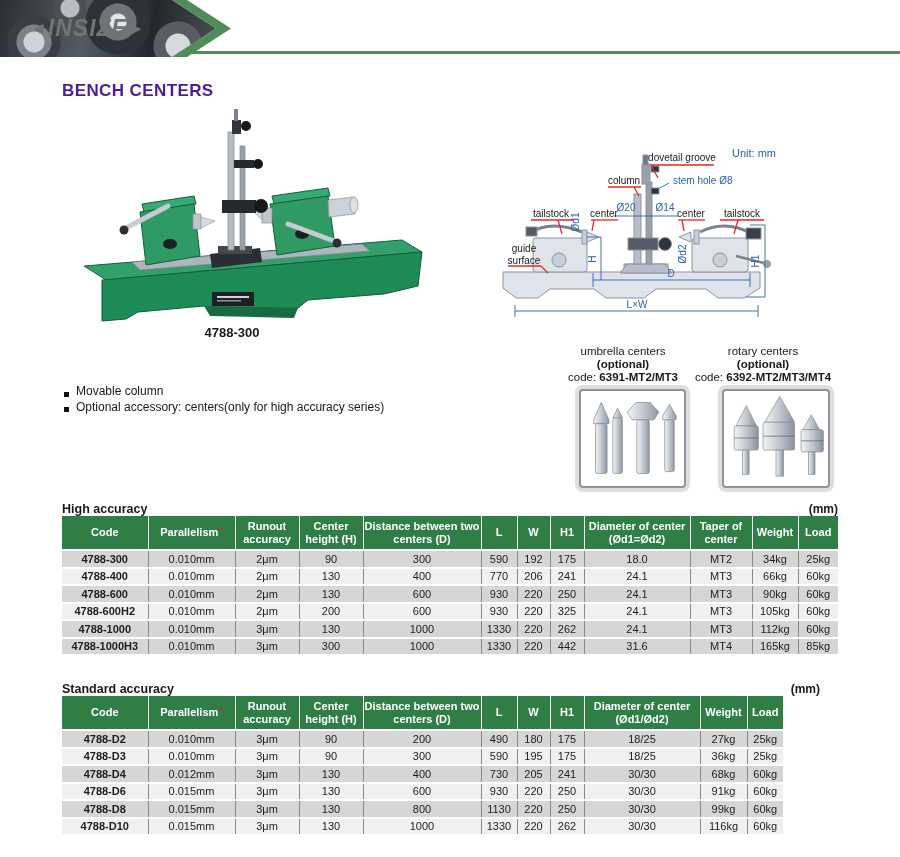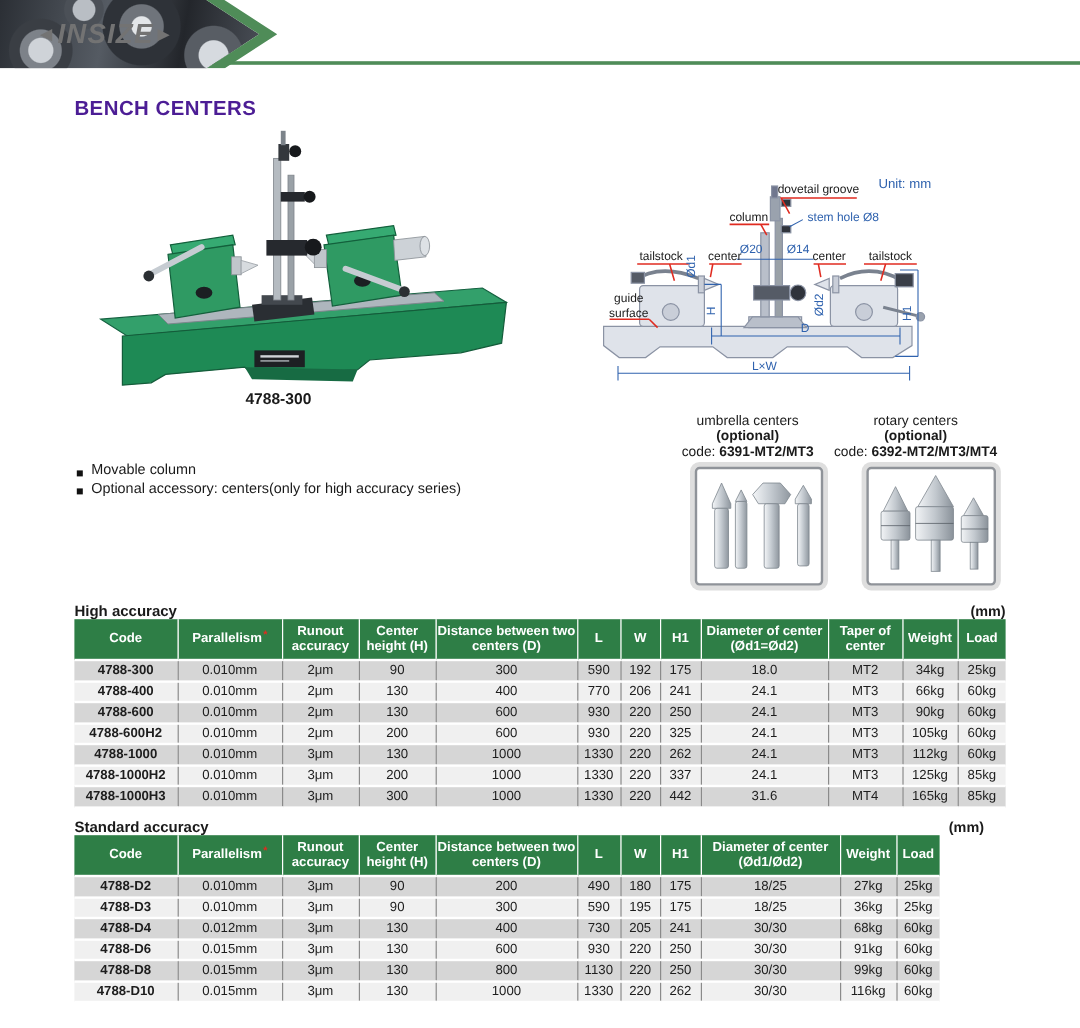--- a/index.html
+++ b/index.html
@@ -391,34 +391,20 @@
           <td>130</td>
           <td>1000</td>
           <td>1330</td>
           <td>220</td>
           <td>262</td>
           <td>24.1</td>
           <td>MT3</td>
           <td>112kg</td>
           <td>60kg</td>
         </tr>
-        <tr class="even">
-          <td>4788-1000H2</td>
-          <td>0.010mm</td>
-          <td>3μm</td>
-          <td>200</td>
-          <td>1000</td>
-          <td>1330</td>
-          <td>220</td>
-          <td>337</td>
-          <td>24.1</td>
-          <td>MT3</td>
-          <td>125kg</td>
-          <td>85kg</td>
-        </tr>
         <tr class="odd">
           <td>4788-1000H3</td>
           <td>0.010mm</td>
           <td>3μm</td>
           <td>300</td>
           <td>1000</td>
           <td>1330</td>
           <td>220</td>
           <td>442</td>
           <td>31.6</td>

